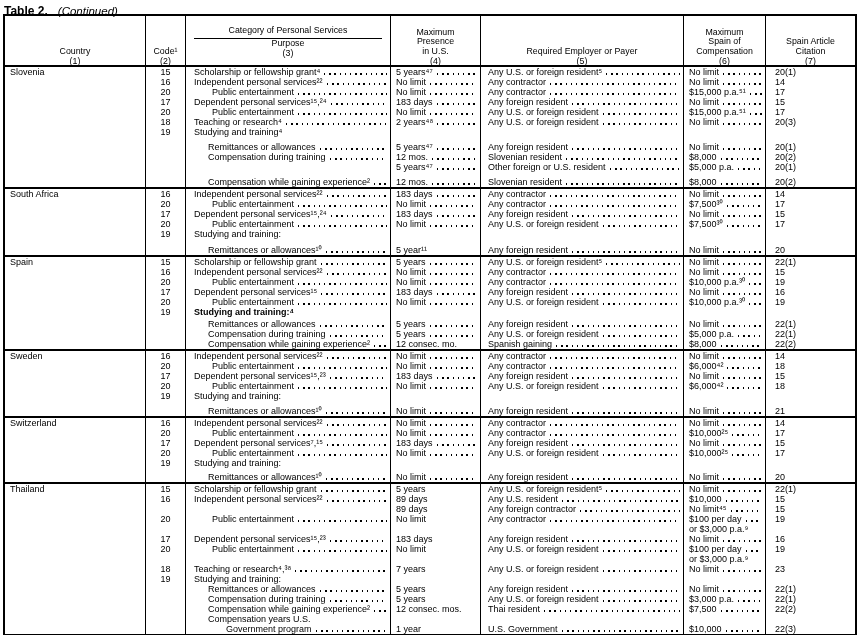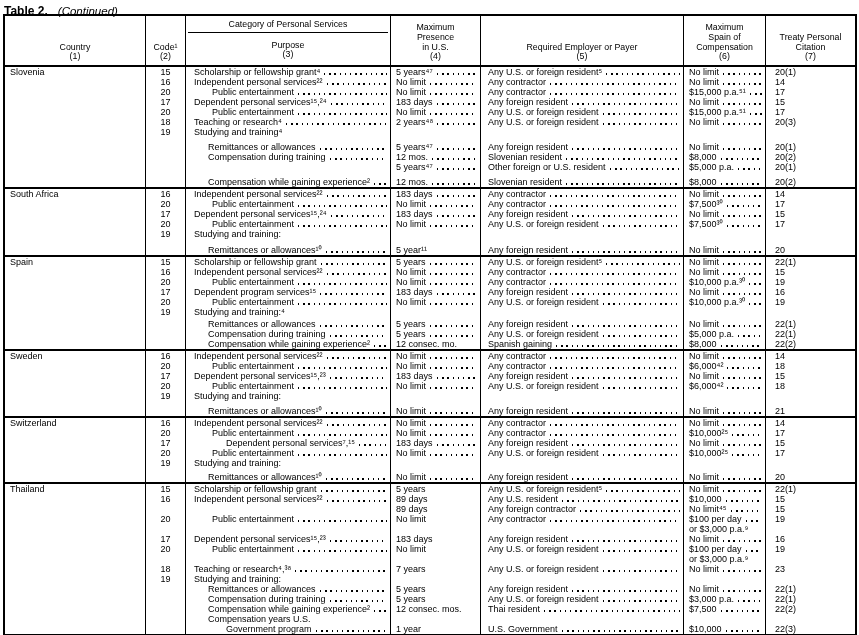--- a/index.html
+++ b/index.html
@@ -7,21 +7,21 @@
         font-family:"Liberation Sans",sans-serif;position:relative;}
   .titlebar{height:12px;padding:1px 0 0 4px;white-space:nowrap;}
   .t1{font-weight:bold;font-size:12px;}
   .t2{font-style:italic;font-size:11.5px;margin-left:10px;}
   .tbl{margin:1px 2px 0 3px;width:854px;box-sizing:border-box;border:2px solid #000;}
   .hdr,.row{display:grid;grid-template-columns:140px 40px 205px 90px 203px 82px 90px;}
   .hdr{height:49px;border-bottom:2px solid #000;font-size:8.8px;line-height:9.7px;text-align:center;}
   .hcell{border-left:1px solid #000;display:flex;flex-direction:column;justify-content:flex-end;
          align-items:center;padding-bottom:3px;box-sizing:border-box;}
   .hcell:first-child{border-left:none;}
-  .hc3{padding:2px;justify-content:stretch;}
+  .hc3{padding:8px;justify-content:stretch;}
   .cat{height:15px;border-bottom:1px solid #000;display:flex;align-items:center;justify-content:center;
        width:100%;box-sizing:border-box;}
   .pbox{flex:1;display:flex;flex-direction:column;justify-content:flex-end;align-items:center;padding-bottom:3px;}
   .section{border-top:2px solid #000;}
   .tbody .section:first-child{border-top:none;}
   .row{height:10px;font-size:9px;line-height:10px;}
   .row.spacer{height:5px;}
   .cell{border-left:1px solid #000;display:flex;align-items:center;overflow:hidden;
         white-space:nowrap;box-sizing:border-box;}
   .cell:first-child{border-left:none;padding-left:5px;}
@@ -65,21 +65,21 @@
         <div>Required Employer or Payer</div>
         <div>(5)</div>
       </div>
       <div class="hcell">
         <div>Maximum</div>
         <div>Spain of</div>
         <div>Compensation</div>
         <div>(6)</div>
       </div>
       <div class="hcell">
-        <div>Treaty Personal</div>
+        <div>Spain Article</div>
         <div>Citation</div>
         <div>(7)</div>
       </div>
     </div>
     <div class="tbody">
         <div class="section">
           <div class="row">
             <div class="cell c-country">
               <span class="t">Slovenia</span>
             </div>
@@ -577,21 +577,21 @@
             <div class="cell c-cit">
               <span class="t" style="padding-left: 9px;">19</span>
             </div>
           </div>
           <div class="row">
             <div class="cell c-country"></div>
             <div class="cell c-code">
               <span class="t">17</span>
             </div>
             <div class="cell c-p">
-              <span class="t" style="padding-left: 8px;">Dependent program services¹⁵</span>
+              <span class="t" style="padding-left: 8px;">Dependent personal services¹⁵</span>
               <span class="leader"></span>
             </div>
             <div class="cell c-mp">
               <span class="t" style="padding-left: 5px;">183 days</span>
               <span class="leader"></span>
             </div>
             <div class="cell c-ep">
               <span class="t" style="padding-left: 7px;">Any foreign resident</span>
               <span class="leader"></span>
             </div>
@@ -627,21 +627,21 @@
             <div class="cell c-cit">
               <span class="t" style="padding-left: 9px;">19</span>
             </div>
           </div>
           <div class="row">
             <div class="cell c-country"></div>
             <div class="cell c-code">
               <span class="t">19</span>
             </div>
             <div class="cell c-p">
-              <span class="t" style="padding-left: 8px;">Studying and training:⁴</span>
+              <span class="t" style="padding-left: 8px; font-weight: bold;">Studying and training:⁴</span>
             </div>
             <div class="cell c-mp"></div>
             <div class="cell c-ep"></div>
             <div class="cell c-mc"></div>
             <div class="cell c-cit"></div>
           </div>
           <div class="row spacer" style="height: 2px;">
             <div class="cell c-country"></div>
             <div class="cell c-code"></div>
             <div class="cell c-p"></div>
@@ -920,21 +920,21 @@
             <div class="cell c-cit">
               <span class="t" style="padding-left: 9px;">17</span>
             </div>
           </div>
           <div class="row">
             <div class="cell c-country"></div>
             <div class="cell c-code">
               <span class="t">17</span>
             </div>
             <div class="cell c-p">
-              <span class="t" style="padding-left: 8px; margin-left: 32px;">Dependent personal services⁷,¹⁵</span>
+              <span class="t" style="padding-left: 8px;">Dependent personal services⁷,¹⁵</span>
               <span class="leader"></span>
             </div>
             <div class="cell c-mp">
               <span class="t" style="padding-left: 5px;">183 days</span>
               <span class="leader"></span>
             </div>
             <div class="cell c-ep">
               <span class="t" style="padding-left: 7px;">Any foreign resident</span>
               <span class="leader"></span>
             </div>

